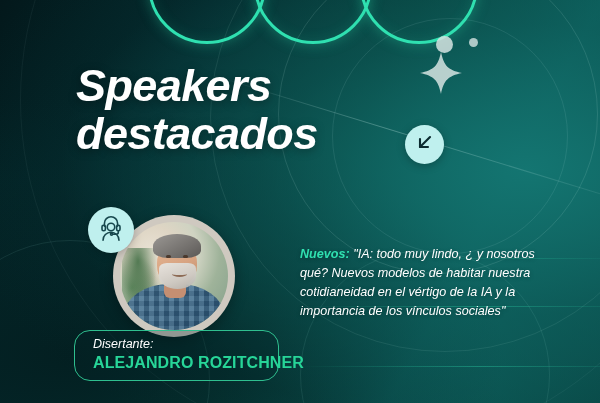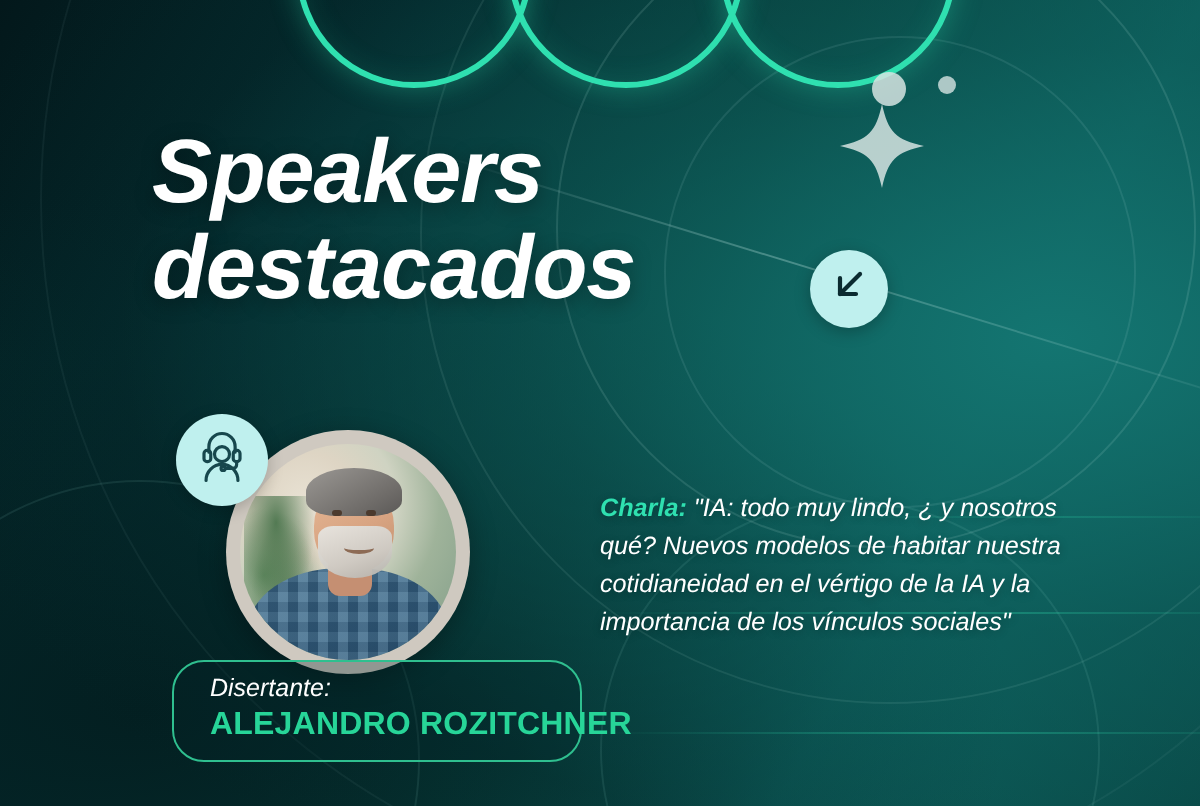--- a/index.html
+++ b/index.html
@@ -139,21 +139,20 @@
     background:#bff0ee;
     display:flex; align-items:center; justify-content:center;
     box-shadow:0 2px 8px rgba(0,0,0,.22);
   }
 
   .namebox {
     position:absolute; left:74px; top:330px;
     width:205px; padding:6px 12px 7px 18px;
     border:1.6px solid #2fbf8f; border-radius:16px;
     background:rgba(4,38,40,.30);
-    margin-left:12px;
   }
   .namebox .role {
     color:#fff; font-size:12.5px; font-style:italic; line-height:1.25;
   }
   .namebox .name {
     color:#27d598; font-size:16px; font-weight:700;
     letter-spacing:.1px; line-height:1.3; white-space:nowrap;
   }
   .occupation {
     position:absolute; left:100px; top:374px;
@@ -286,16 +285,16 @@
       </span>
     </div>
   </div>
 
   <div class="namebox">
     <div class="role">Disertante:</div>
     <div class="name">ALEJANDRO ROZITCHNER</div>
   </div>
 
   <div class="talk">
-    <b>Charla:</b><span> "IA: todo muy lindo, ¿ y nosotros qué? Nuevos modelos de habitar nuestra cotidianeidad en el vértigo de la IA y la importancia de los vínculos sociales"</span>
+    <b>Nuevos:</b><span> "IA: todo muy lindo, ¿ y nosotros qué? Nuevos modelos de habitar nuestra cotidianeidad en el vértigo de la IA y la importancia de los vínculos sociales"</span>
   </div>
 
 </div>
 
 </body></html>

